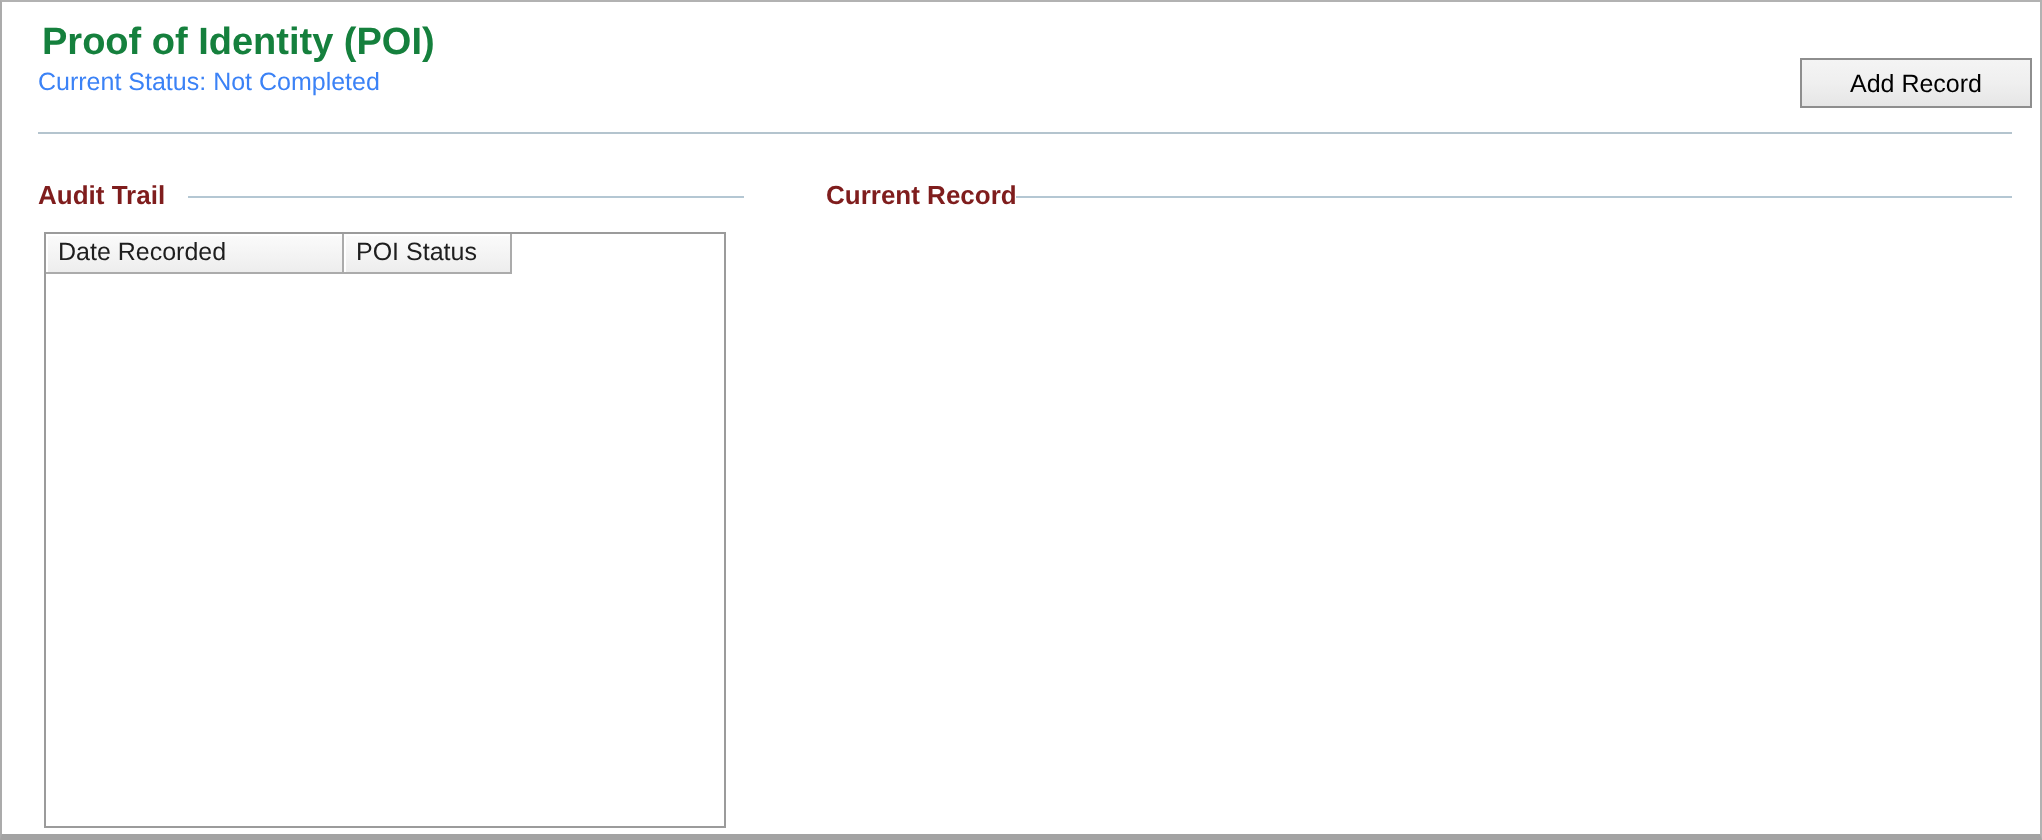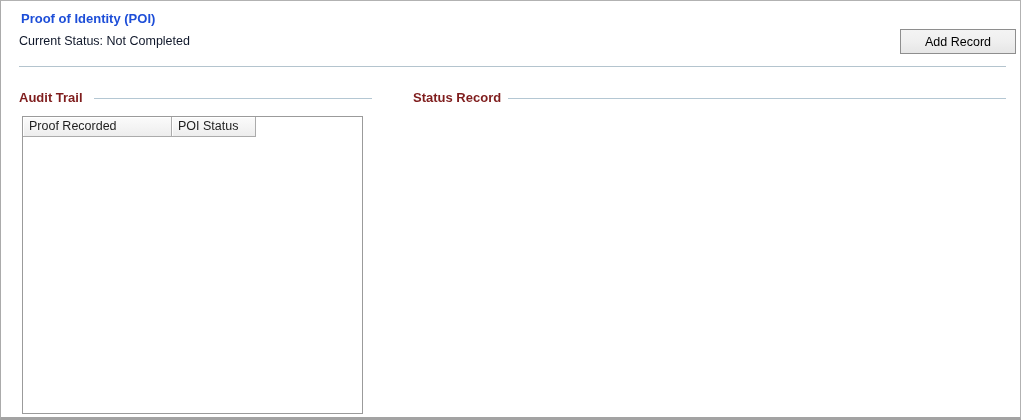--- a/index.html
+++ b/index.html
@@ -15,30 +15,30 @@
     width: 1021px; height: 420px;
     background: #ffffff;
     border-top: 1px solid #b2b2b2;
     border-left: 1px solid #ababab;
     border-right: 1px solid #b2b2b2;
     border-bottom: 3px solid #a3a3a3;
   }
   .panel-title {
     position: absolute;
     left: 20px; top: 10px;
-    font-size: 13px;
+    font-size: 19px;
     font-weight: bold;
-    color: #1d4ed8;
+    color: #15803d;
     white-space: nowrap;
   }
   .status-line {
     position: absolute;
     left: 18px; top: 33px;
     font-size: 12.5px;
-    color: #0f172a;
+    color: #3b82f6;
     white-space: nowrap;
   }
   .btn {
     position: absolute;
     left: 899px; top: 28px;
     width: 116px; height: 25px;
     border: 1px solid #8e8e8e;
     background: linear-gradient(to bottom, #f4f4f4 0%, #efefef 50%, #e6e6e6 100%);
     font-family: inherit;
     font-size: 12.5px;
@@ -117,25 +117,25 @@
     <span>Not Completed</span>
   </div>
 
   <button class="btn">Add Record</button>
 
   <div class="header-divider"></div>
 
   <div class="group-label audit">Audit Trail</div>
   <div class="group-line audit"></div>
 
-  <div class="group-label current">Status Record</div>
+  <div class="group-label current">Current Record</div>
   <div class="group-line current"></div>
 
   <div class="grid">
     <div class="grid-header-row">
-      <div class="grid-header-cell col-date">Proof Recorded</div>
+      <div class="grid-header-cell col-date">Date Recorded</div>
       <div class="grid-header-cell col-poi">POI Status</div>
       <div class="grid-header-filler"></div>
     </div>
     <div class="grid-body"></div>
   </div>
 
 </div>
 
 </body></html>

